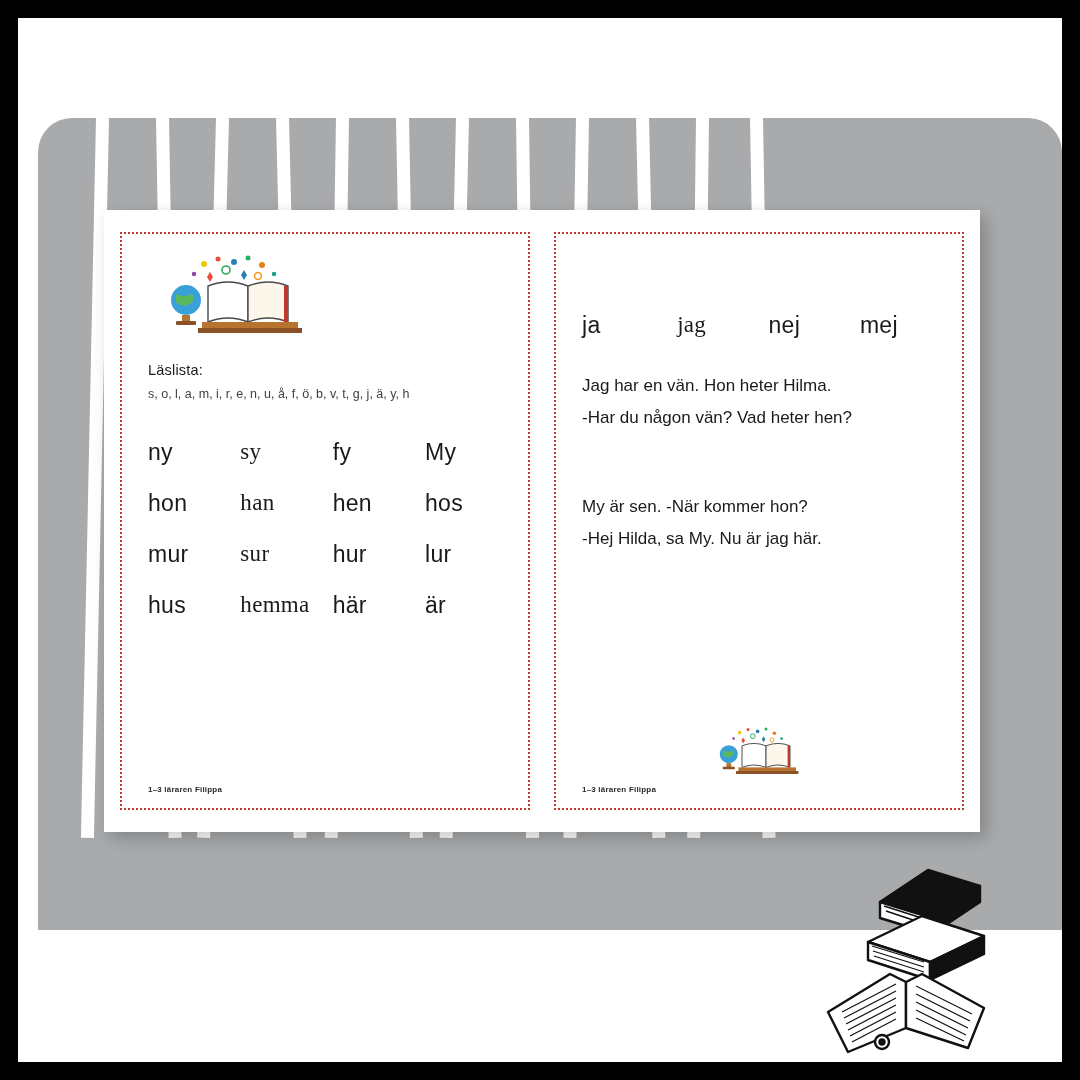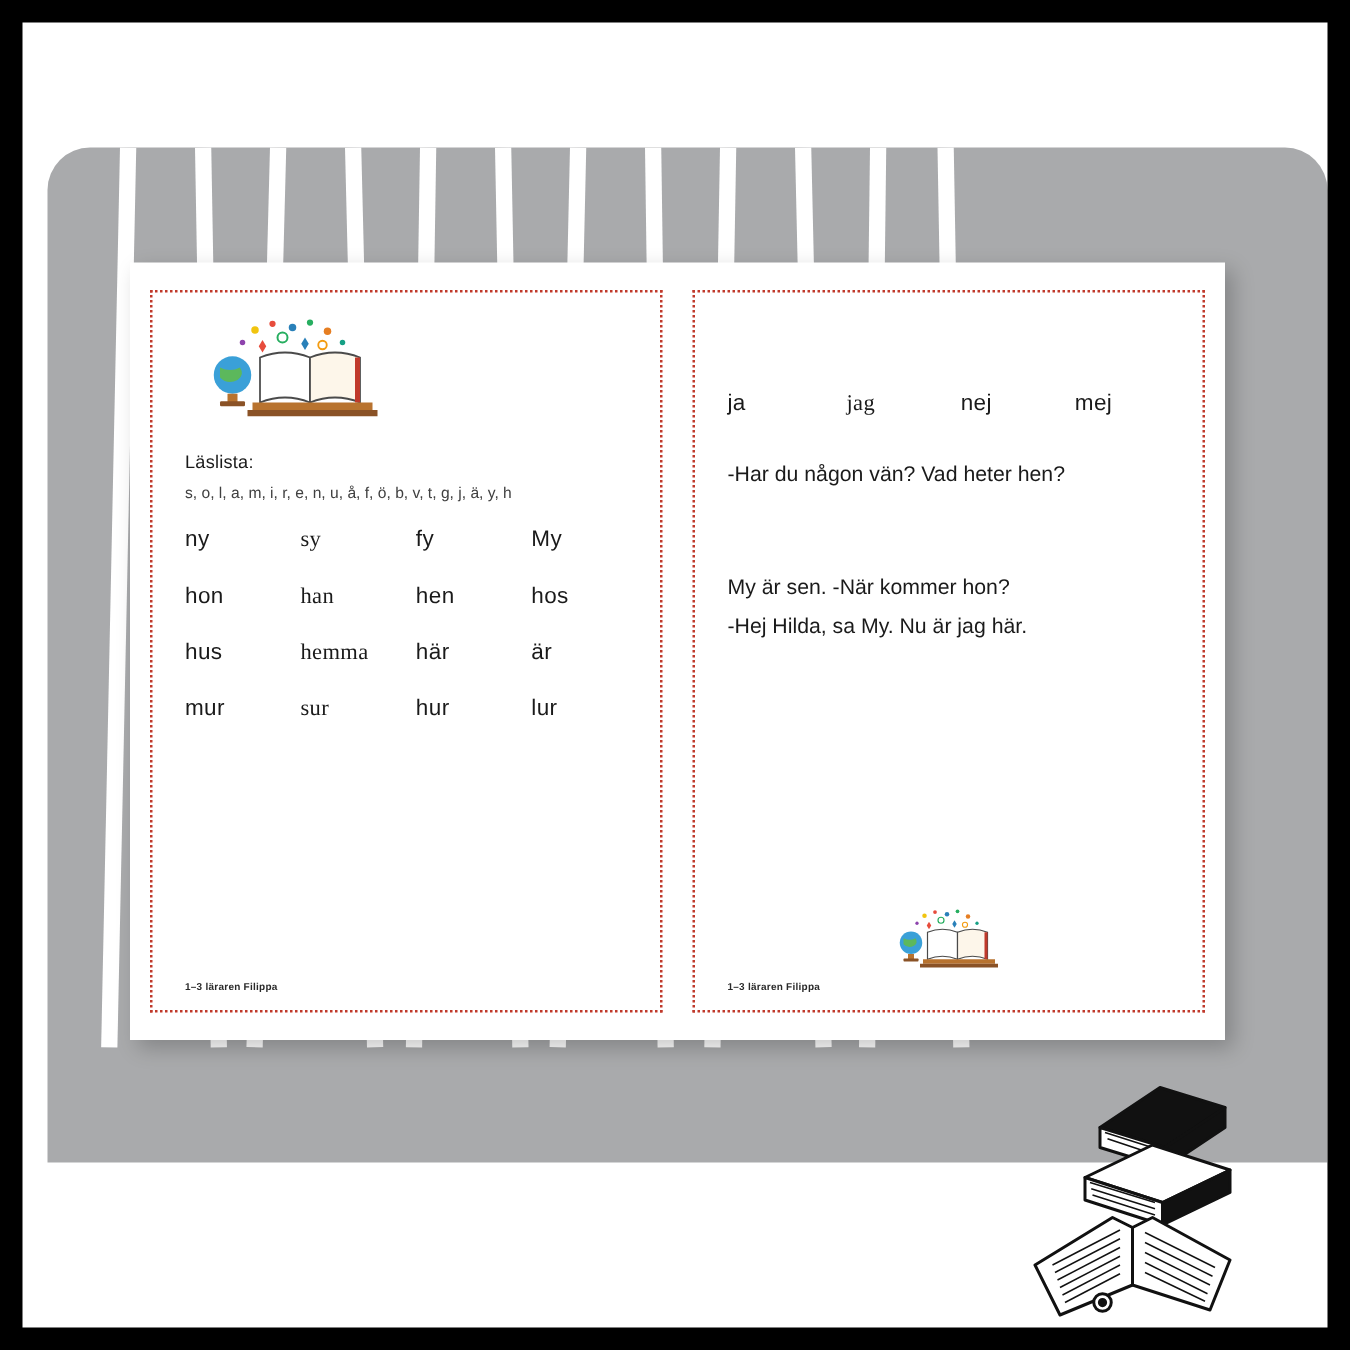--- a/index.html
+++ b/index.html
@@ -119,28 +119,28 @@
   }
   .laslista-letters {
     margin-top: 7px;
     font-size: 12.5px;
     line-height: 1.45;
     color: #404040;
     max-width: 320px;
   }
 
   .word-grid {
-    margin-top: 18px;
+    margin-top: 36px;
   }
   .word-row {
     display: flex;
     margin-bottom: 24px;
   }
   .word-row .w {
-    font-size: 18px;
+    font-size: 23px;
     color: #1a1a1a;
     letter-spacing: .3px;
   }
   .word-row .w:nth-child(1) { width: 96px; }
   .word-row .w:nth-child(2) { width: 96px; font-family: Liberation Serif, serif; }
   .word-row .w:nth-child(3) { width: 96px; }
   .word-row .w:nth-child(4) { width: 80px; }
 
   .right-words {
     margin-top: 58px;
@@ -252,48 +252,49 @@
             <span class="w">fy</span>
             <span class="w">My</span>
           </div>
           <div class="word-row">
             <span class="w">hon</span>
             <span class="w">han</span>
             <span class="w">hen</span>
             <span class="w">hos</span>
           </div>
           <div class="word-row">
+            <span class="w">mur</span>
+            <span class="w">sur</span>
+            <span class="w">hur</span>
+            <span class="w">lur</span>
+          </div>
+          <div class="word-row">
             <span class="w">hus</span>
             <span class="w">hemma</span>
             <span class="w">här</span>
             <span class="w">är</span>
           </div>
-          <div class="word-row">
-            <span class="w">mur</span>
-            <span class="w">sur</span>
-            <span class="w">hur</span>
-            <span class="w">lur</span>
-          </div>
         </div>
       </div>
       <div class="footer-note">1–3 läraren Filippa</div>
     </div>
 
     <div class="page page-right">
       <div class="page-inner">
         <div class="word-grid right-words">
           <div class="word-row">
             <span class="w">ja</span>
             <span class="w">jag</span>
             <span class="w">nej</span>
             <span class="w">mej</span>
           </div>
         </div>
 
         <div>
+          <div class="para">Jag har en vän. Hon heter Hilma.</div>
           <div class="para">-Har du någon vän? Vad heter hen?</div>
         </div>
 
         <div class="block-gap"></div>
 
         <div>
           <div class="para">My är sen. -När kommer hon?</div>
           <div class="para">-Hej Hilda, sa My. Nu är jag här.</div>
         </div>
       </div>

